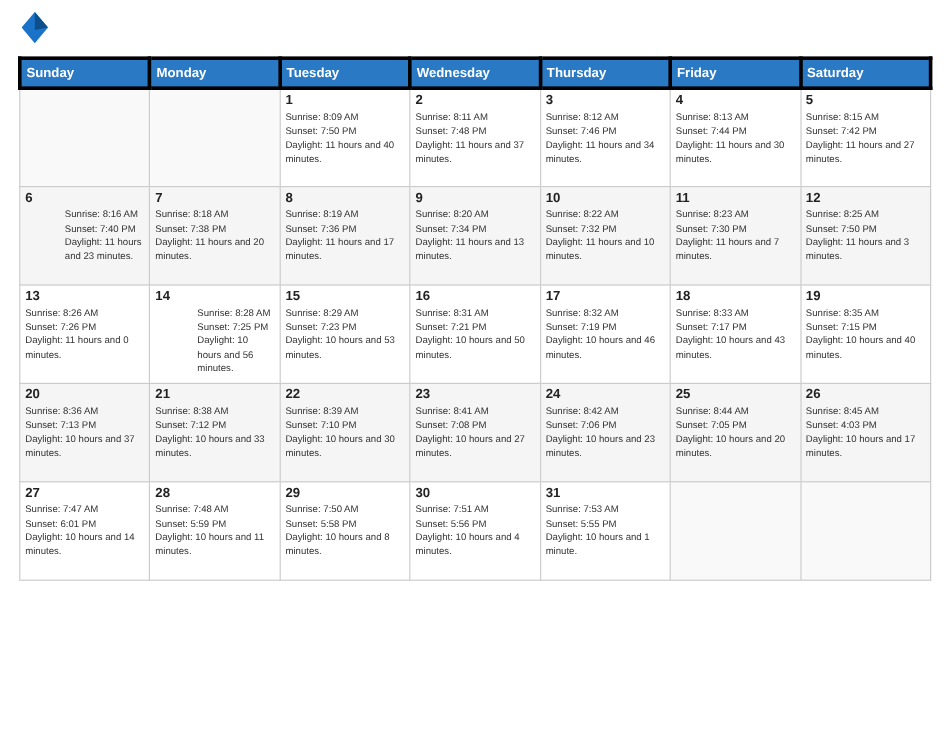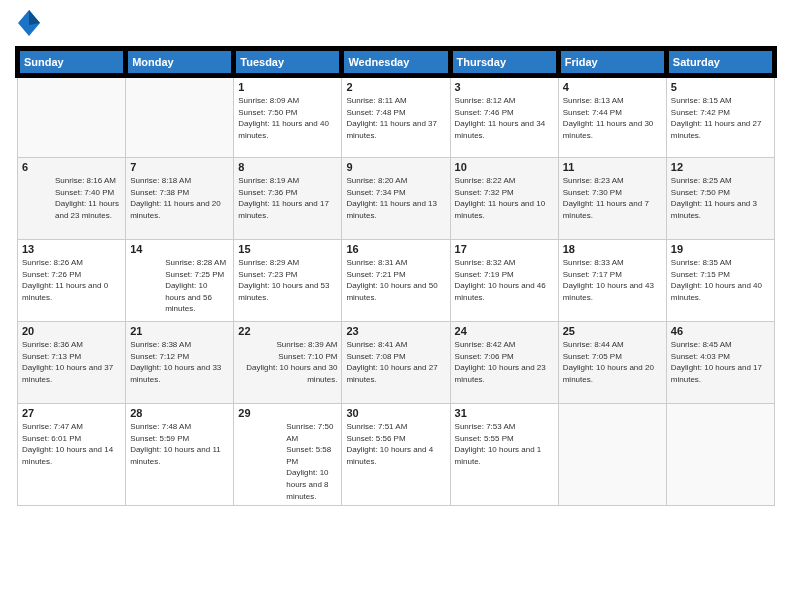--- a/index.html
+++ b/index.html
@@ -44,21 +44,21 @@
       border-collapse: collapse;
       table-layout: fixed;
     }
     .calendar th {
       background-color: #2979c5;
       color: #fff;
       font-size: 11px;
       font-weight: bold;
       padding: 5px 4px;
       text-align: left;
-      border: 5px solid #000000;
+      border: 3px solid #000000;
     }
     .calendar td {
       border: 1px solid #ccc;
       vertical-align: top;
       padding: 3px 4px;
       font-size: 8.5px;
       color: #333;
       height: 82px;
       background: #fff;
     }
@@ -250,21 +250,21 @@
 Daylight: 10 hours and 37 minutes.</div>
           </td>
           <td>
             <div class="day-number">21</div>
             <div class="day-info" style="white-space: pre-line;">Sunrise: 8:38 AM
 Sunset: 7:12 PM
 Daylight: 10 hours and 33 minutes.</div>
           </td>
           <td>
             <div class="day-number">22</div>
-            <div class="day-info" style="white-space: pre-line; text-align: right;">Sunrise: 8:39 AM
+            <div class="day-info" style="white-space: pre-line;">Sunrise: 8:39 AM
 Sunset: 7:10 PM
 Daylight: 10 hours and 30 minutes.</div>
           </td>
           <td>
             <div class="day-number">23</div>
             <div class="day-info" style="white-space: pre-line;">Sunrise: 8:41 AM
 Sunset: 7:08 PM
 Daylight: 10 hours and 27 minutes.</div>
           </td>
           <td>
@@ -273,42 +273,42 @@
 Sunset: 7:06 PM
 Daylight: 10 hours and 23 minutes.</div>
           </td>
           <td>
             <div class="day-number">25</div>
             <div class="day-info" style="white-space: pre-line;">Sunrise: 8:44 AM
 Sunset: 7:05 PM
 Daylight: 10 hours and 20 minutes.</div>
           </td>
           <td>
-            <div class="day-number">46</div>
+            <div class="day-number">26</div>
             <div class="day-info" style="white-space: pre-line;">Sunrise: 8:45 AM
 Sunset: 4:03 PM
 Daylight: 10 hours and 17 minutes.</div>
           </td>
         </tr>
         <tr>
           <td>
             <div class="day-number">27</div>
             <div class="day-info" style="white-space: pre-line;">Sunrise: 7:47 AM
 Sunset: 6:01 PM
 Daylight: 10 hours and 14 minutes.</div>
           </td>
           <td>
             <div class="day-number">28</div>
             <div class="day-info" style="white-space: pre-line;">Sunrise: 7:48 AM
 Sunset: 5:59 PM
 Daylight: 10 hours and 11 minutes.</div>
           </td>
           <td>
             <div class="day-number">29</div>
-            <div class="day-info" style="white-space: pre-line; margin-left: 48px;">Sunrise: 7:50 AM
+            <div class="day-info" style="white-space: pre-line;">Sunrise: 7:50 AM
 Sunset: 5:58 PM
 Daylight: 10 hours and 8 minutes.</div>
           </td>
           <td>
             <div class="day-number">30</div>
             <div class="day-info" style="white-space: pre-line;">Sunrise: 7:51 AM
 Sunset: 5:56 PM
 Daylight: 10 hours and 4 minutes.</div>
           </td>
           <td>

